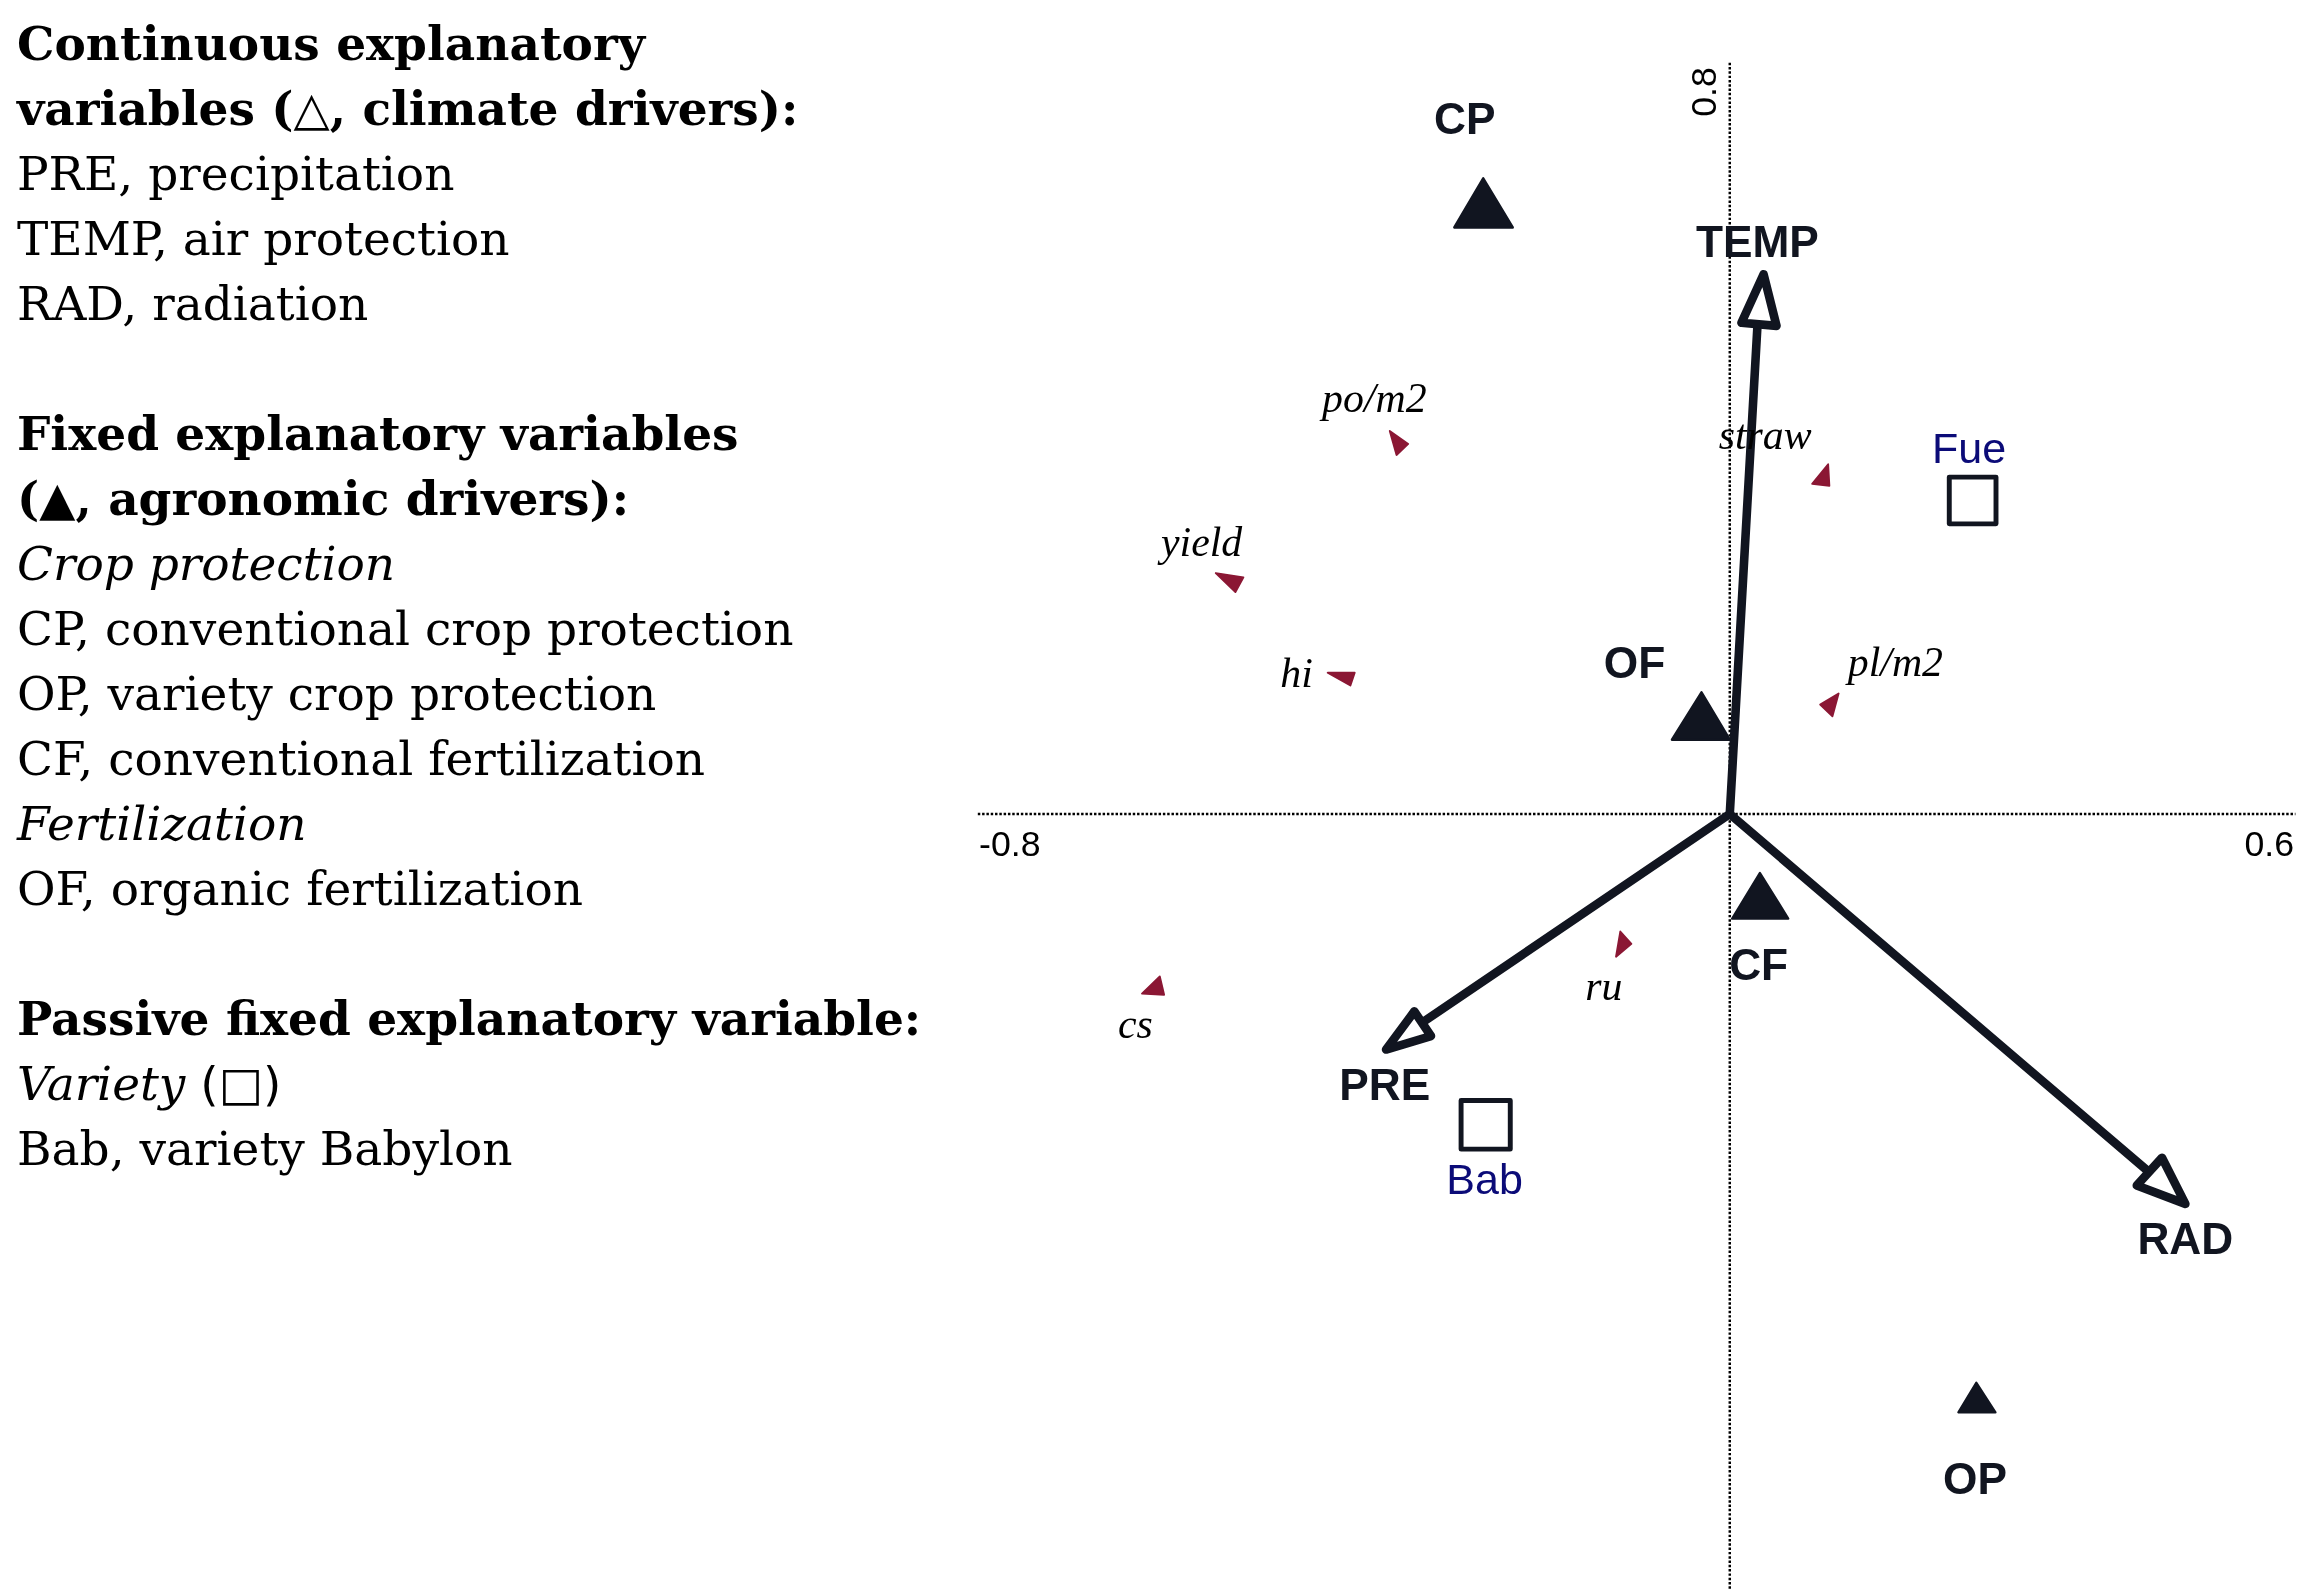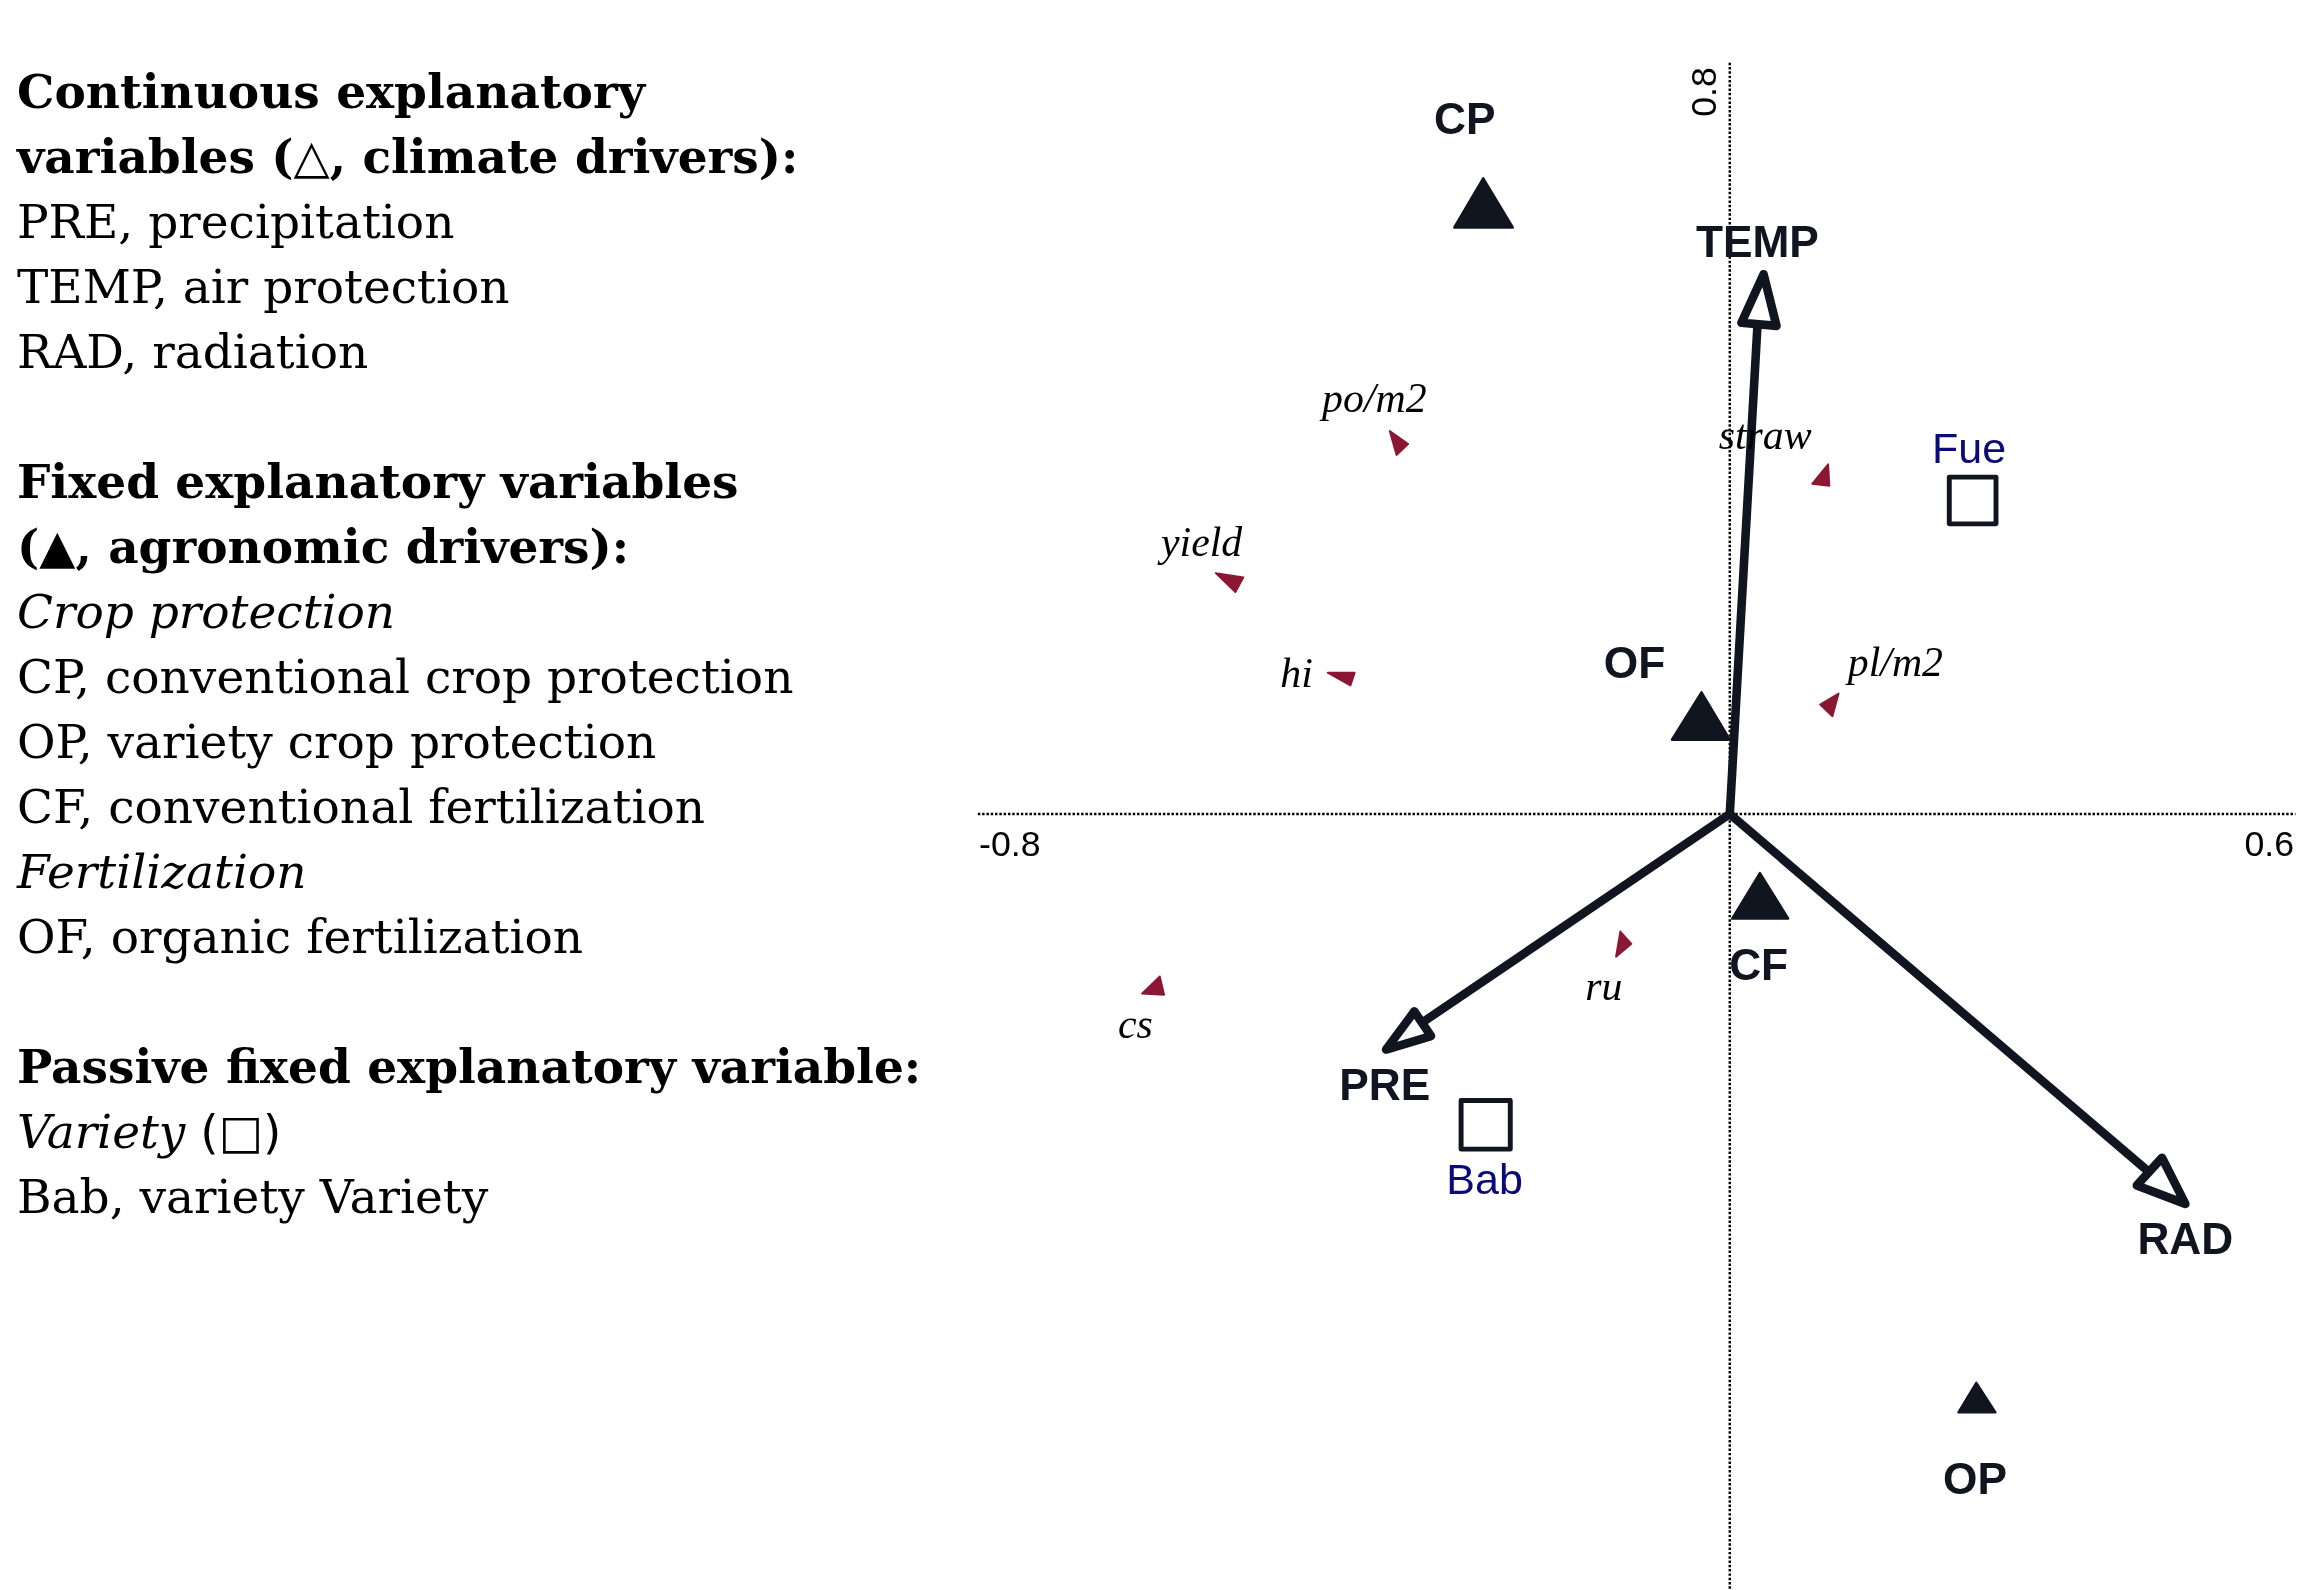--- a/index.html
+++ b/index.html
@@ -1,20 +1,20 @@
 <!DOCTYPE html>
 <html style="font-size:9.8px"><head>
   <meta charset="utf-8">
   <style>
     html, body { margin: 0; padding: 0; background: #ffffff; }
     body { width: 2319px; height: 1590px; position: relative; overflow: hidden; }
     .legend {
       position: absolute; left: 17px; top: 11px; width: 861px;
       font-family: "DejaVu Serif", "Liberation Serif", serif;
-      font-size: 47px; line-height: 65px; color: #000; margin-top: 48px;
+      font-size: 47px; line-height: 65px; color: #000;
     }
     .legend .line { white-space: nowrap; }
     .legend .bold { font-weight: bold; }
     .legend .italic-bold { font-style: italic; font-weight: normal; }
     .legend .gap { height: 65px; }
     .legend .sym { font-family: "DejaVu Sans", sans-serif; font-weight: normal; }
     svg.plot { position: absolute; left: 0; top: 0; }
     .axis-tick { font-family: "Liberation Sans", sans-serif; font-size: 58px; fill: #000; }
     .driver-label { font-family: "Liberation Sans", sans-serif; font-weight: bold; font-size: 72px; fill: #111520; }
     .resp-label { font-family: "Liberation Serif", serif; font-style: italic; font-size: 68px; fill: #000; }
@@ -45,21 +45,21 @@
   <div class="line">CF, conventional fertilization</div>
   <div class="line italic-bold">Fertilization</div>
   <div class="line">OF, organic fertilization</div>
   <div class="gap"></div>
 
   <div class="line bold">Passive fixed explanatory variable:</div>
   <div class="line">
     <span class="italic-bold">Variety</span>
     <span class="bold sym">(□)</span>
   </div>
-  <div class="line">Bab, variety Variety</div>
+  <div class="line">Bab, variety Babylon</div>
 </div>
 
 <svg class="plot" width="2319" height="1590" viewBox="0 0 3771 2586" xmlns="http://www.w3.org/2000/svg">
 
   <g>
     <line x1="1590" y1="1324" x2="3733" y2="1324" stroke="#000" stroke-width="4" stroke-dasharray="4 3"></line>
     <line x1="2813" y1="102" x2="2813" y2="2737" stroke="#000" stroke-width="4" stroke-dasharray="4 3"></line>
     <text class="axis-tick" x="1592" y="1392">-0.8</text>
     <text class="axis-tick" x="3650" y="1392">0.6</text>
     <text class="axis-tick" transform="translate(2790,190) rotate(-90)">0.8</text>

